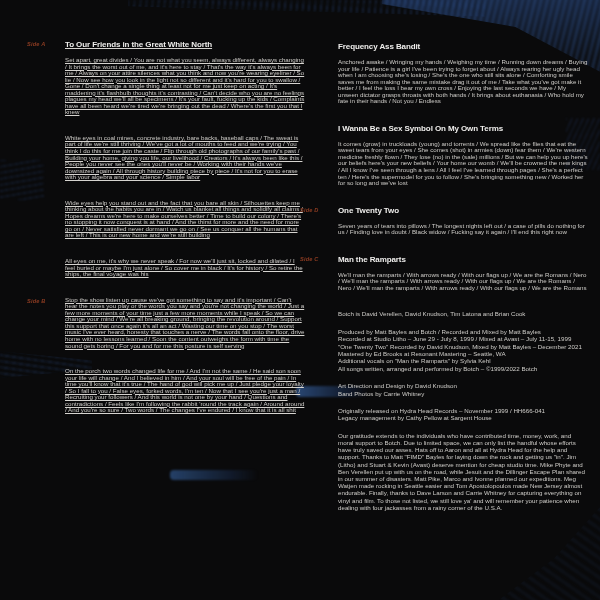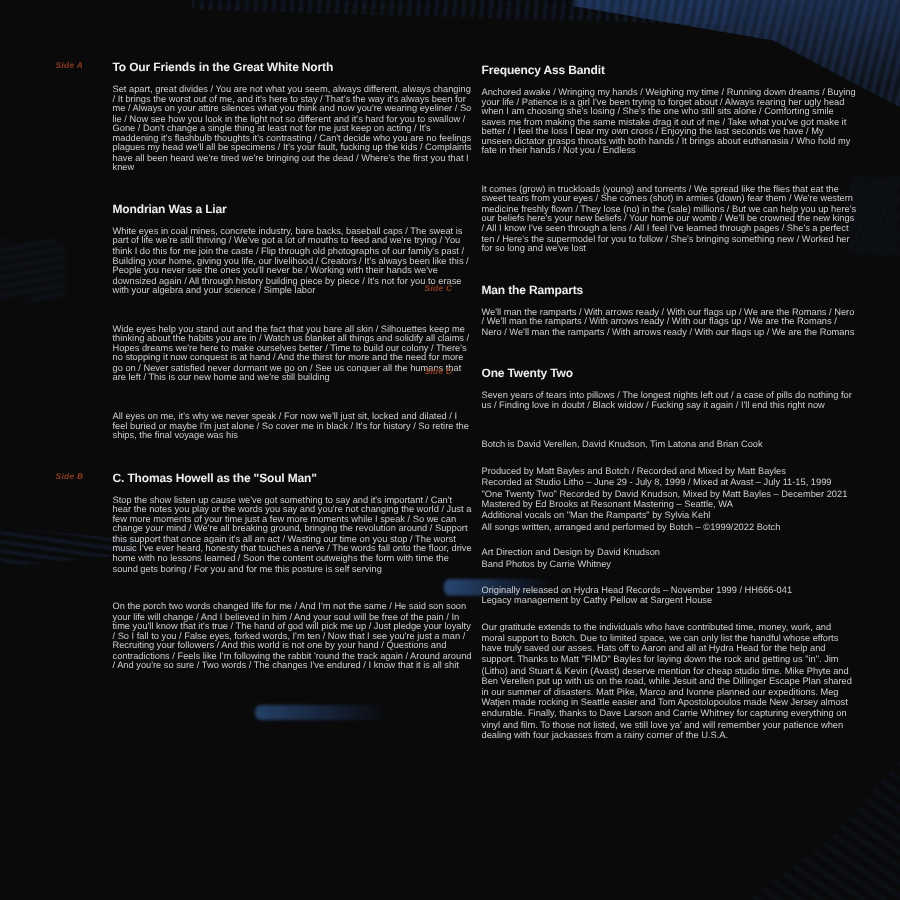--- a/index.html
+++ b/index.html
@@ -32,22 +32,22 @@
     border-radius:4px;filter:blur(1.2px);}
   .tex-brush2{top:386px;left:296px;width:72px;height:11px;
     background:linear-gradient(90deg, rgba(62,112,185,.6), rgba(28,52,95,.35) 75%, transparent);
     border-radius:4px;filter:blur(1.2px);}
   .tex-br{bottom:-8px;right:-8px;width:120px;height:110px;
     background:repeating-linear-gradient(35deg, rgba(40,72,130,.3) 0 1.5px, transparent 1.5px 8px);
     clip-path:polygon(100% 0,100% 100%,0 100%,55% 55%);
     filter:blur(1.4px);opacity:.75;}
 
   .col{position:absolute;}
-  #col-left{left:75px;top:40px;width:240px;}
-  #col-right{left:321px;top:42px;width:250px;}
+  #col-left{left:65px;top:40px;width:240px;text-decoration:underline;}
+  #col-right{left:338px;top:42px;width:250px;}
   .song{position:relative;margin-bottom:19px;}
   .side-marker{position:absolute;left:-38px;top:1px;width:36px;
     font-size:5.6px;font-style:italic;font-weight:bold;color:#8d3c22;letter-spacing:.2px;}
   .song-title{margin:0 0 8px 0;font-size:8px;line-height:9px;font-weight:bold;color:#efeeec;
     letter-spacing:-0.1px;}
   .lyrics{margin:0;font-size:6.2px;line-height:6.55px;color:#cfcdc9;}
   .credits .line{font-size:6.2px;line-height:7.4px;color:#cfcdc9;white-space:nowrap;}
   .credits .block{margin-bottom:10px;}
   .credits .para{font-size:6.2px;line-height:7.2px;color:#cfcdc9;margin:0 0 10px 0;}
 </style>
@@ -65,56 +65,55 @@
   <div class="tex tex-brush2"></div>
   <div class="tex tex-br"></div>
 
   <div class="col" id="col-left">
     <div class="song">
       <div class="side-marker">Side A</div>
       <h3 class="song-title">To Our Friends in the Great White North</h3>
       <p class="lyrics">Set apart, great divides / You are not what you seem, always different, always changing / It brings the worst out of me, and it's here to stay /  That's the way it's always been for me / Always on your attire silences what you think and now you're wearing eyeliner / So lie / Now see how you look in the light not so different and it's hard for you to swallow / Gone / Don't change a single thing at least not for me just keep on acting / It's maddening it's flashbulb thoughts it's contrasting / Can't decide who you are no feelings plagues my head we'll all be specimens / It's your fault, fucking up the kids / Complaints have all been heard we're tired we're bringing out the dead / Where's the first you that I knew</p>
     </div>
     <div class="song">
-      <h3 class="song-title">Mondrian Was a Liar</h3>
       <p class="lyrics">White eyes in coal mines, concrete industry, bare backs, baseball caps / The sweat is part of life we're still thriving / We've got a lot of mouths to feed and we're trying / You think I do this for me join the caste / Flip through old photographs of our family's past / Building your home, giving you life, our livelihood / Creators / It's always been like this / People you never see the ones you'll never be / Working with their hands we've downsized again / All through history building piece by piece / It's not for you to erase with your algebra and your science / Simple labor</p>
     </div>
     <div class="song">
       <p class="lyrics">Wide eyes help you stand out and the fact that you bare all skin / Silhouettes keep me thinking about the habits you are in / Watch us blanket all things and solidify all claims / Hopes dreams we're here to make ourselves better / Time to build our colony / There's no stopping it now conquest is at hand / And the thirst for more and the need for more go on / Never satisfied never dormant we go on / See us conquer all the humans that are left / This is our new home and we're still building</p>
     </div>
     <div class="song">
       <p class="lyrics">All eyes on me, it's why we never speak / For now we'll just sit, locked and dilated / I feel buried or maybe I'm just alone / So cover me in black / It's for history / So retire the ships, the final voyage was his</p>
     </div>
     <div class="song">
       <div class="side-marker">Side B</div>
-      <h3 class="song-title">C. Thomas Howell as the "Soul Man"</h3>
       <p class="lyrics">Stop the show listen up cause we've got something to say and it's important / Can't hear the notes you play or the words you say and you're not changing the world / Just a few more moments of your time just a few more moments while I speak / So we can change your mind / We're all breaking ground, bringing the revolution around / Support this support that once again it's all an act / Wasting our time on you stop / The worst music I've ever heard, honesty that touches a nerve / The words fall onto the floor, drive home with no lessons learned / Soon the content outweighs the form with time the sound gets boring / For you and for me this posture is self serving</p>
     </div>
     <div class="song">
       <p class="lyrics">On the porch two words changed life for me / And I'm not the same / He said son soon your life will change / And I believed in him / And your soul will be free of the pain / In time you'll know that it's true / The hand of god will pick me up / Just pledge your loyalty / So I fall to you / False eyes, forked words, I'm ten / Now that I see you're just a man / Recruiting your followers / And this world is not one by your hand / Questions and contradictions / Feels like I'm following the rabbit 'round the track again / Around around / And you're so sure / Two words / The changes I've endured / I know that it is all shit</p>
     </div>
   </div>
 
   <div class="col" id="col-right">
     <div class="song">
       <h3 class="song-title">Frequency Ass Bandit</h3>
       <p class="lyrics">Anchored awake / Wringing my hands / Weighing my time / Running down dreams / Buying your life / Patience is a girl I've been trying to forget about / Always rearing her ugly head when I am choosing she's losing / She's the one who still sits alone / Comforting smile saves me from making the same mistake drag it out of me / Take what you've got make it better / I feel the loss I bear my own cross / Enjoying the last seconds we have / My unseen dictator grasps throats with both hands / It brings about euthanasia / Who hold my fate in their hands / Not you / Endless</p>
     </div>
     <div class="song">
+      <h3 class="song-title">I Wanna Be a Sex Symbol On My Own Terms</h3>
       <p class="lyrics">It comes (grow) in truckloads (young) and torrents / We spread like the flies that eat the sweet tears from your eyes / She comes (shot) in armies (down) fear them / We're western medicine freshly flown / They lose (no) in the (sale) millions / But we can help you up here's our beliefs here's your new beliefs / Your home our womb / We'll be crowned the new kings / All I know I've seen through a lens / All I feel I've learned through pages / She's a perfect ten / Here's the supermodel for you to follow / She's bringing something new / Worked her for so long and we've lost</p>
+    </div>
+    <div class="song">
+      <div class="side-marker">Side D</div>
+      <h3 class="song-title">One Twenty Two</h3>
+      <p class="lyrics">Seven years of tears into pillows / The longest nights left out / a case of pills do nothing for us / Finding love in doubt / Black widow / Fucking say it again / I'll end this right now</p>
     </div>
     <div class="song">
       <div class="side-marker">Side C</div>
       <h3 class="song-title">Man the Ramparts</h3>
       <p class="lyrics">We'll man the ramparts / With arrows ready / With our flags up / We are the Romans / Nero / We'll man the ramparts / With arrows ready / With our flags up / We are the Romans / Nero / We'll man the ramparts / With arrows ready / With our flags up / We are the Romans</p>
-    </div>
-    <div class="song">
-      <div class="side-marker">Side D</div>
-      <h3 class="song-title">One Twenty Two</h3>
-      <p class="lyrics">Seven years of tears into pillows / The longest nights left out / a case of pills do nothing for us / Finding love in doubt / Black widow / Fucking say it again / I'll end this right now</p>
     </div>
 
     <div class="credits">
       <div class="block">
         <div class="line">Botch is David Verellen, David Knudson, Tim Latona and Brian Cook</div>
       </div>
       <div class="block">
         <div class="line">Produced by Matt Bayles and Botch / Recorded and Mixed by Matt Bayles</div>
         <div class="line">Recorded at Studio Litho – June 29 - July 8, 1999 / Mixed at Avast – July 11-15, 1999</div>
         <div class="line">"One Twenty Two" Recorded by David Knudson, Mixed by Matt Bayles – December 2021</div>

